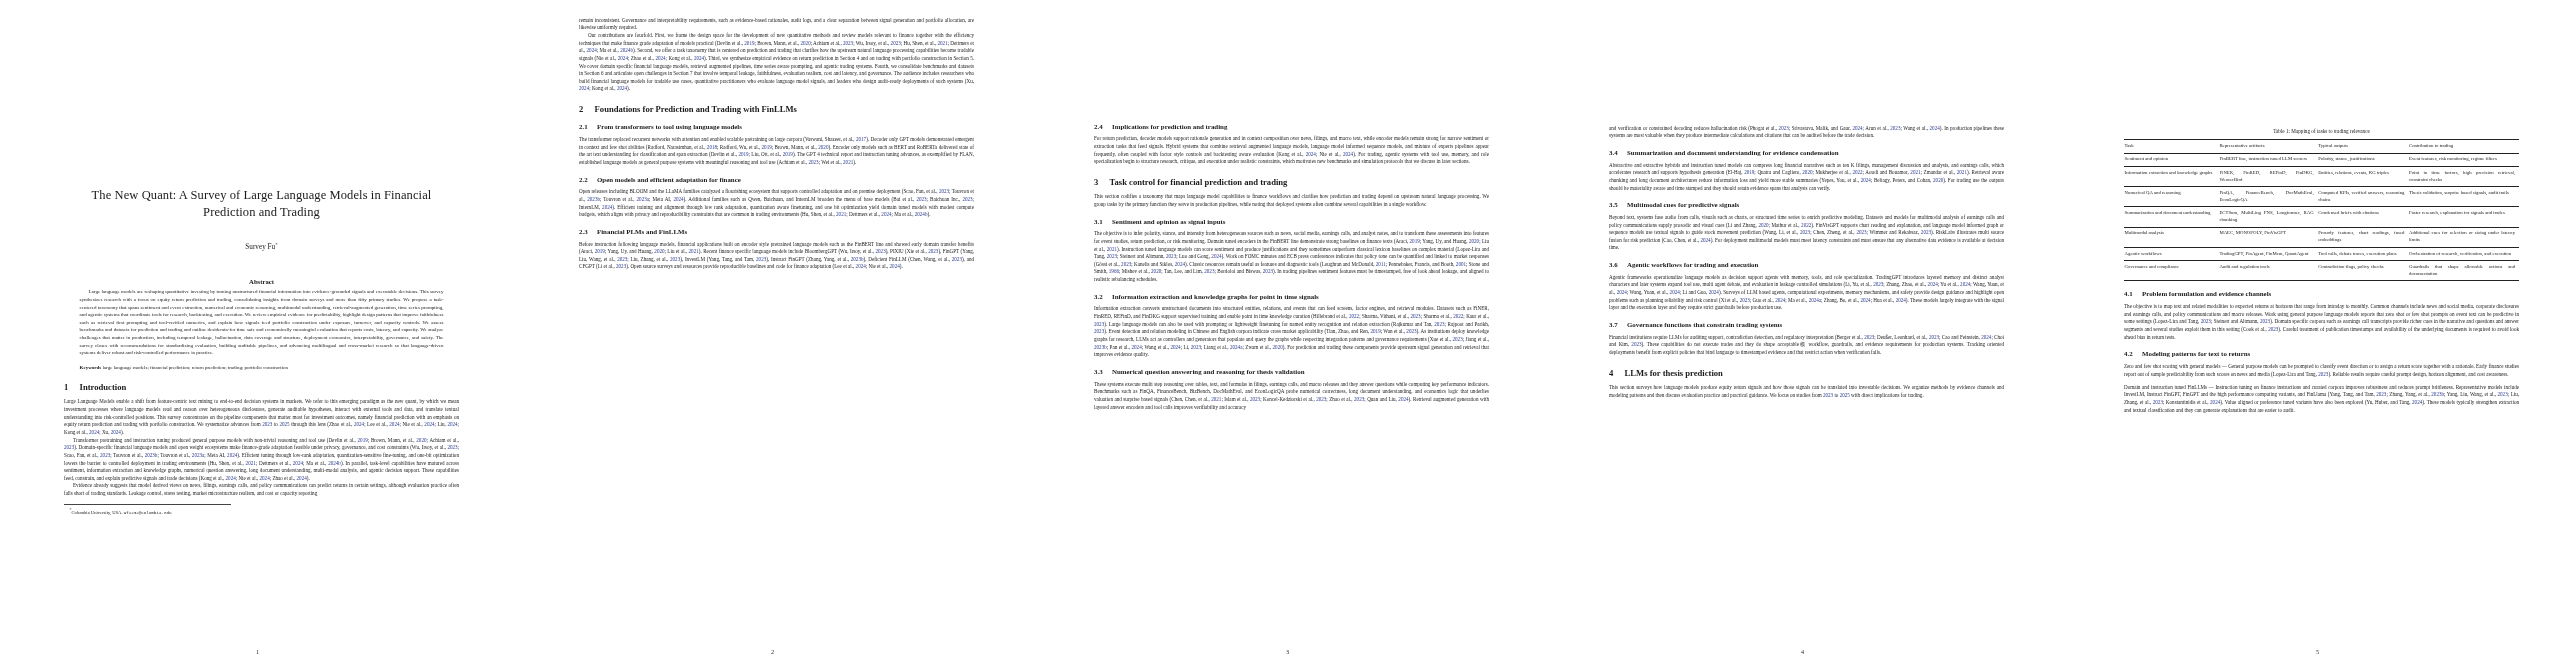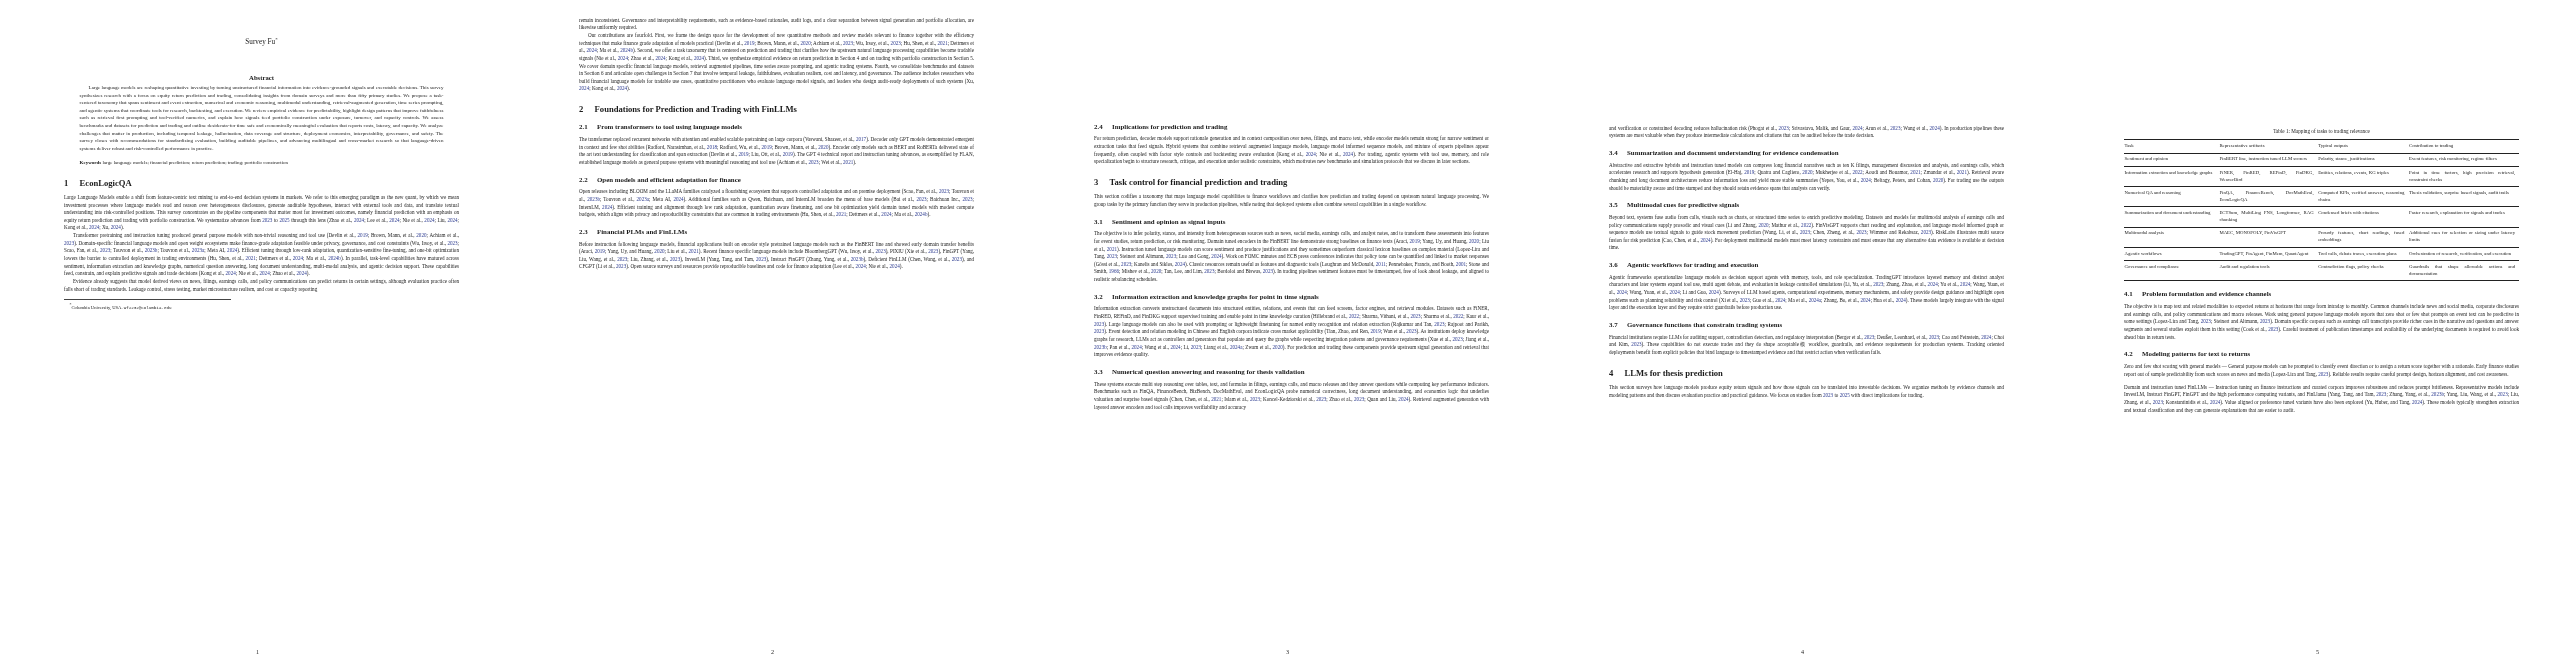--- a/index.html
+++ b/index.html
@@ -61,32 +61,33 @@
 <body>
 
 <div class="sheet">
 
   <div class="arxiv-stamp">arXiv:2510.05533v1  [q-fin.PM]  7 Oct 2025</div>
 
   <div class="pages">
 
     <div class="page">
       <div class="body">
+        <div class="title">The New Quant: A Survey of Large Language Models in Financial Prediction and Trading</div>
         <div class="author">
           <span>Survey Fu</span><sup>*</sup>
         </div>
         <div class="abs-head">Abstract</div>
         <div class="abs">Large language models are reshaping quantitative investing by turning unstructured financial information into evidence-grounded signals and executable decisions. This survey synthesizes research with a focus on equity return prediction and trading, consolidating insights from domain surveys and more than fifty primary studies. We propose a task-centered taxonomy that spans sentiment and event extraction, numerical and economic reasoning, multimodal understanding, retrieval-augmented generation, time series prompting, and agentic systems that coordinate tools for research, backtesting, and execution. We review empirical evidence for predictability, highlight design patterns that improve faithfulness such as retrieval first prompting and tool-verified numerics, and explain how signals feed portfolio construction under exposure, turnover, and capacity controls. We assess benchmarks and datasets for prediction and trading and outline desiderata-for time safe and economically meaningful evaluation that reports costs, latency, and capacity. We analyze challenges that matter in production, including temporal leakage, hallucination, data coverage and structure, deployment economics, interpretability, governance, and safety. The survey closes with recommendations for standardizing evaluation, building auditable pipelines, and advancing multilingual and cross-market research so that language-driven systems deliver robust and risk-controlled performance in practice.</div>
         <div class="kw">
           <b>Keywords</b>
           <span>large language models; financial prediction; return prediction; trading; portfolio construction</span>
         </div>
 
         <h1 class="sec">
-          <span class="num">1</span><span>EconLogicQA</span>
+          <span class="num">1</span><span>Introduction</span>
         </h1>
         <p class="t noind">Large Language Models enable a shift from feature-centric text mining to end-to-end decision systems in markets. We refer to this emerging paradigm as the new quant, by which we mean investment processes where language models read and reason over heterogeneous disclosures, generate auditable hypotheses, interact with external tools and data, and translate textual understanding into risk-controlled positions. This survey concentrates on the pipeline components that matter most for investment outcomes, namely financial prediction with an emphasis on equity return prediction and trading with portfolio construction. We systematize advances from <span class="c">2023</span> to <span class="c">2025</span> through this lens (Zhao et al., <span class="c">2024</span>; Lee et al., <span class="c">2024</span>; Nie et al., <span class="c">2024</span>; Liu, <span class="c">2024</span>; Kong et al., <span class="c">2024</span>; Xu, <span class="c">2024</span>).</p>
         <p class="t">Transformer pretraining and instruction tuning produced general purpose models with non-trivial reasoning and tool use (Devlin et al., <span class="c">2019</span>; Brown, Mann, et al., <span class="c">2020</span>; Achiam et al., <span class="c">2023</span>). Domain-specific financial language models and open weight ecosystems make finance-grade adaptation feasible under privacy, governance, and cost constraints (Wu, Irsoy, et al., <span class="c">2023</span>; Scao, Fan, et al., <span class="c">2023</span>; Touvron et al., <span class="c">2023b</span>; Touvron et al., <span class="c">2023a</span>; Meta AI, <span class="c">2024</span>). Efficient tuning through low-rank adaptation, quantization-sensitive fine-tuning, and one-bit optimization lowers the barrier to controlled deployment in trading environments (Hu, Shen, et al., <span class="c">2021</span>; Dettmers et al., <span class="c">2024</span>; Ma et al., <span class="c">2024b</span>). In parallel, task-level capabilities have matured across sentiment, information extraction and knowledge graphs, numerical question answering, long document understanding, multi-modal analysis, and agentic decision support. These capabilities feed, constrain, and explain predictive signals and trade decisions (Kong et al., <span class="c">2024</span>; Nie et al., <span class="c">2024</span>; Zhao et al., <span class="c">2024</span>).</p>
         <p class="t">Evidence already suggests that model derived views on news, filings, earnings calls, and policy communications can predict returns in certain settings, although evaluation practice often falls short of trading standards. Leakage control, stress testing, market microstructure realism, and cost or capacity reporting</p>
 
         <hr class="rule">
         <div class="fn">
           <sup>*</sup><span>Columbia University, USA.</span>
           <span class="mono">wf2232@columbia.edu</span>
         </div>

